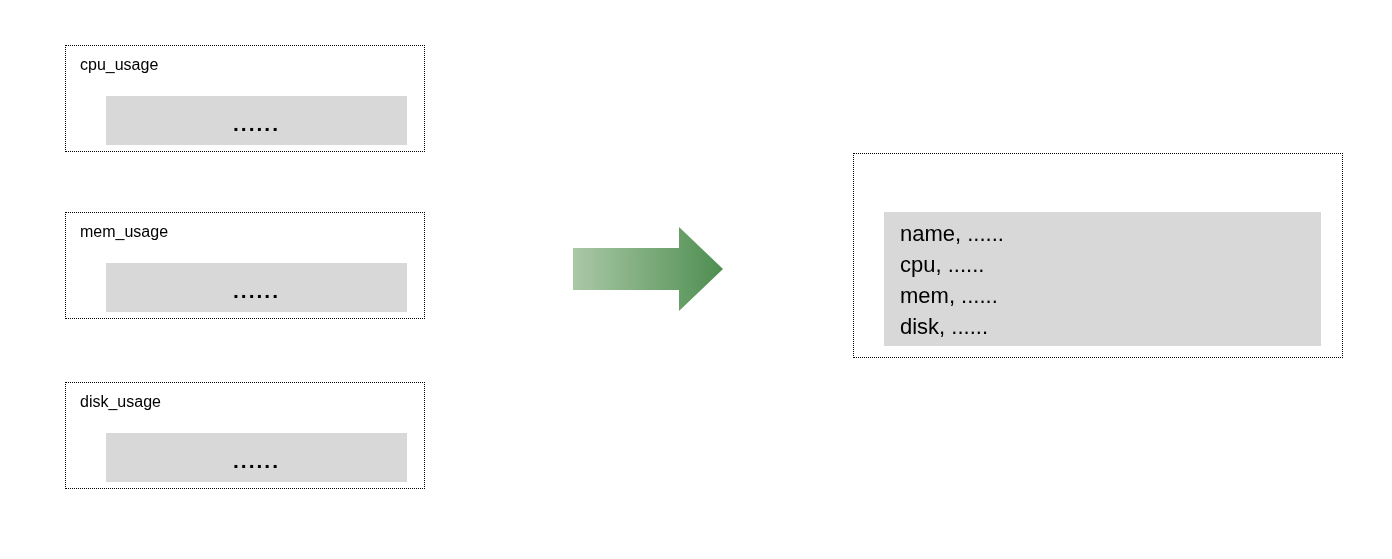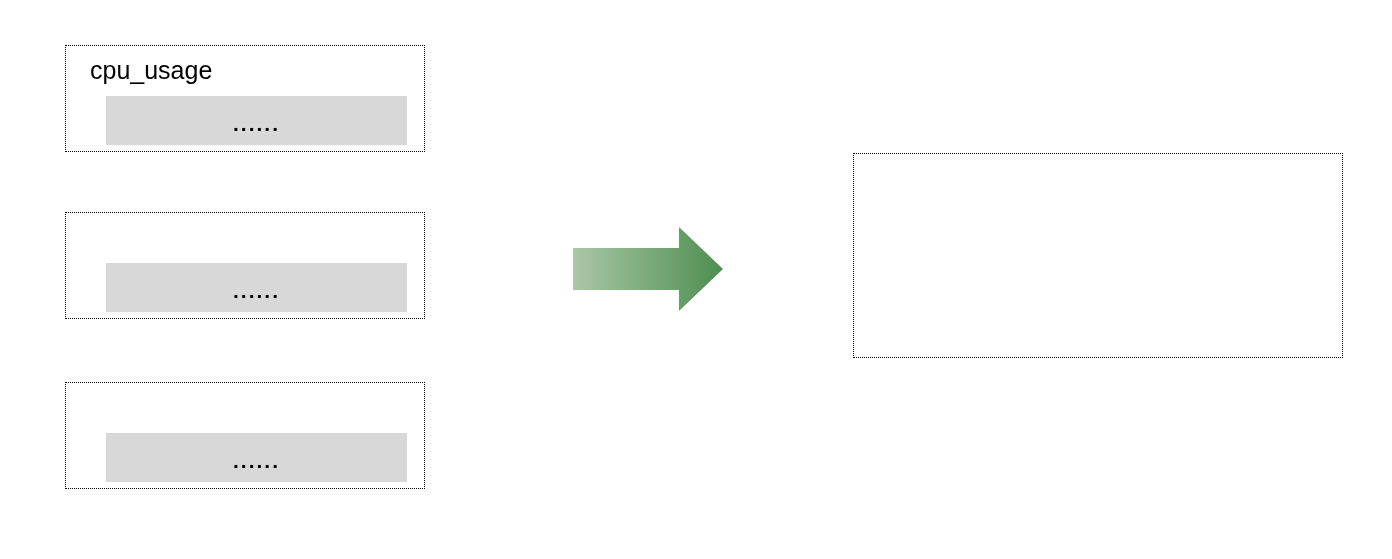--- a/index.html
+++ b/index.html
@@ -25,23 +25,23 @@
   .src-box {
     left: 65px;
     width: 360px;
     height: 107px;
   }
   .src-box.pos-0 { top: 45px; }
   .src-box.pos-1 { top: 212px; }
   .src-box.pos-2 { top: 382px; }
   .box-title {
     position: absolute;
-    left: 24px;
+    left: 14px;
     top: 9px;
-    font-size: 25px;
+    font-size: 16px;
     line-height: 1.2;
     white-space: nowrap;
   }
   .src-bar {
     position: absolute;
     left: 40px;
     top: 50px;
     width: 301px;
     height: 49px;
     background: #d8d8d8;
@@ -91,37 +91,45 @@
 <div class="canvas">
 
   <div class="table-box src-box pos-0">
     <div class="box-title">cpu_usage</div>
     <div class="src-bar">
       <span class="dots">......</span>
     </div>
   </div>
 
   <div class="table-box src-box pos-1">
+    <div class="box-title">mem_usage</div>
     <div class="src-bar">
       <span class="dots">......</span>
     </div>
   </div>
 
   <div class="table-box src-box pos-2">
+    <div class="box-title">disk_usage</div>
     <div class="src-bar">
       <span class="dots">......</span>
     </div>
   </div>
 
   <svg class="merge-arrow" viewBox="0 0 150 84" xmlns="http://www.w3.org/2000/svg" aria-hidden="true">
     <defs>
       <linearGradient id="arrowGrad" x1="0" y1="0" x2="1" y2="0">
         <stop offset="0" stop-color="#aac8a6"></stop>
         <stop offset="1" stop-color="#4e8e50"></stop>
       </linearGradient>
     </defs>
     <path d="M0,21 H106 V0 L150,42 L106,84 V63 H0 Z" fill="url(#arrowGrad)"></path>
   </svg>
 
   <div class="table-box result-box">
+    <div class="result-body">
+      <div class="result-row">name, ......</div>
+      <div class="result-row">cpu, ......</div>
+      <div class="result-row">mem, ......</div>
+      <div class="result-row">disk, ......</div>
+    </div>
   </div>
 
 </div>
 
 </body></html>

